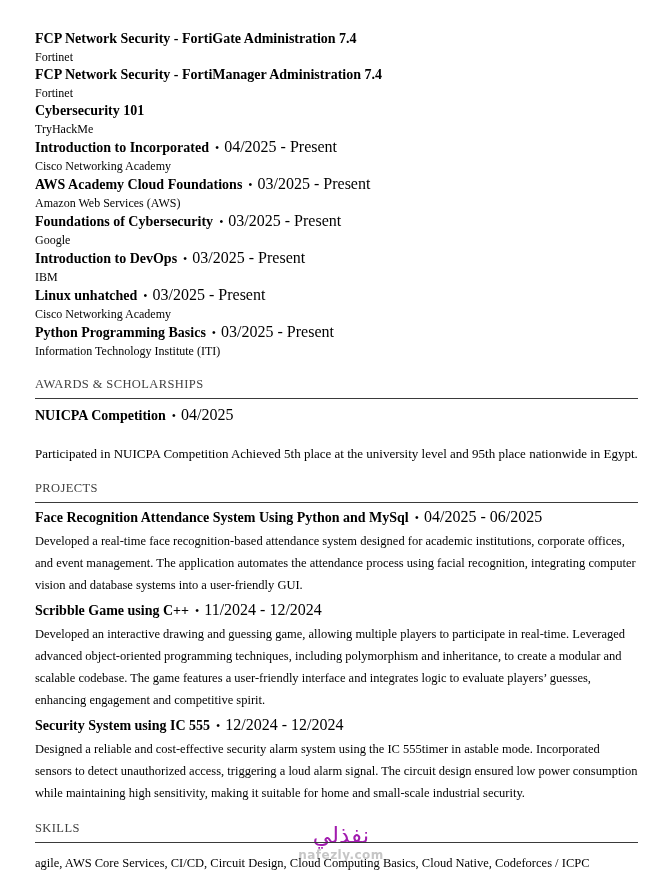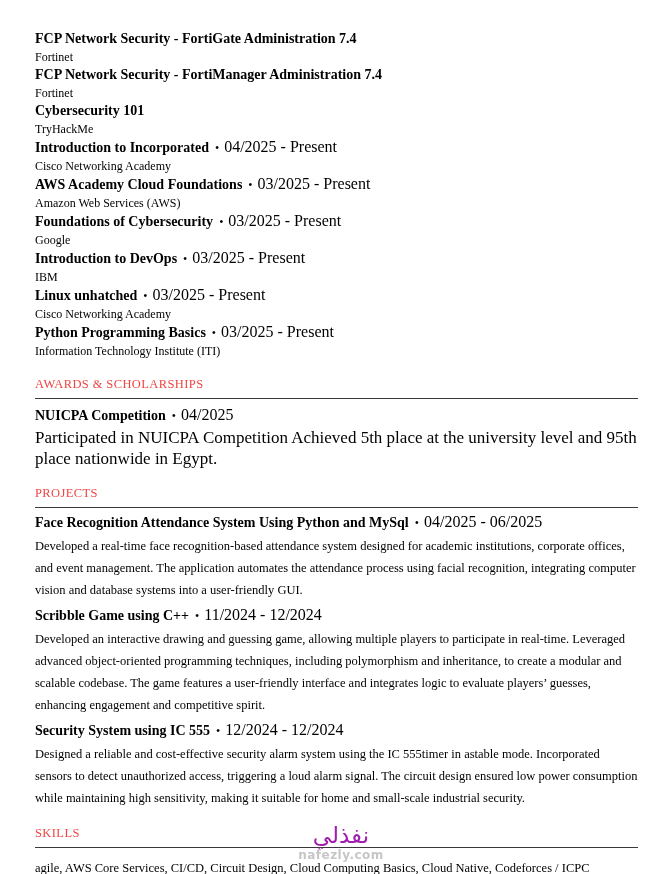--- a/index.html
+++ b/index.html
@@ -36,36 +36,36 @@
     font-size: 16px;
   }
   .date:empty { display: none; }
   .org {
     font-size: 12px;
     line-height: 18px;
   }
   
   .section { margin-top: 17px; }
   .section-heading {
-    color: #ef4444;
+    color: #404040;
     font-size: 12.5px;
     line-height: 15px;
     letter-spacing: 0.4px;
   }
   .rule {
     border: none;
     border-top: 1px solid #3a3a3a;
     margin: 6px 0 0 0;
     height: 0;
   }
   .award-entry { margin-top: 7px; }
   .entry-desc {
-    font-size: 17px;
+    font-size: 13px;
     line-height: 21px;
-    margin-top: 2px;
+    margin-top: 18px;
   }
   .project-entry { margin-top: 5px; }
   .project-entry:first-of-type { margin-top: 7px; }
   .project-desc {
     font-size: 12.5px;
     line-height: 22px;
     margin-top: 3px;
   }
   .skills-text {
     font-size: 12.5px;

